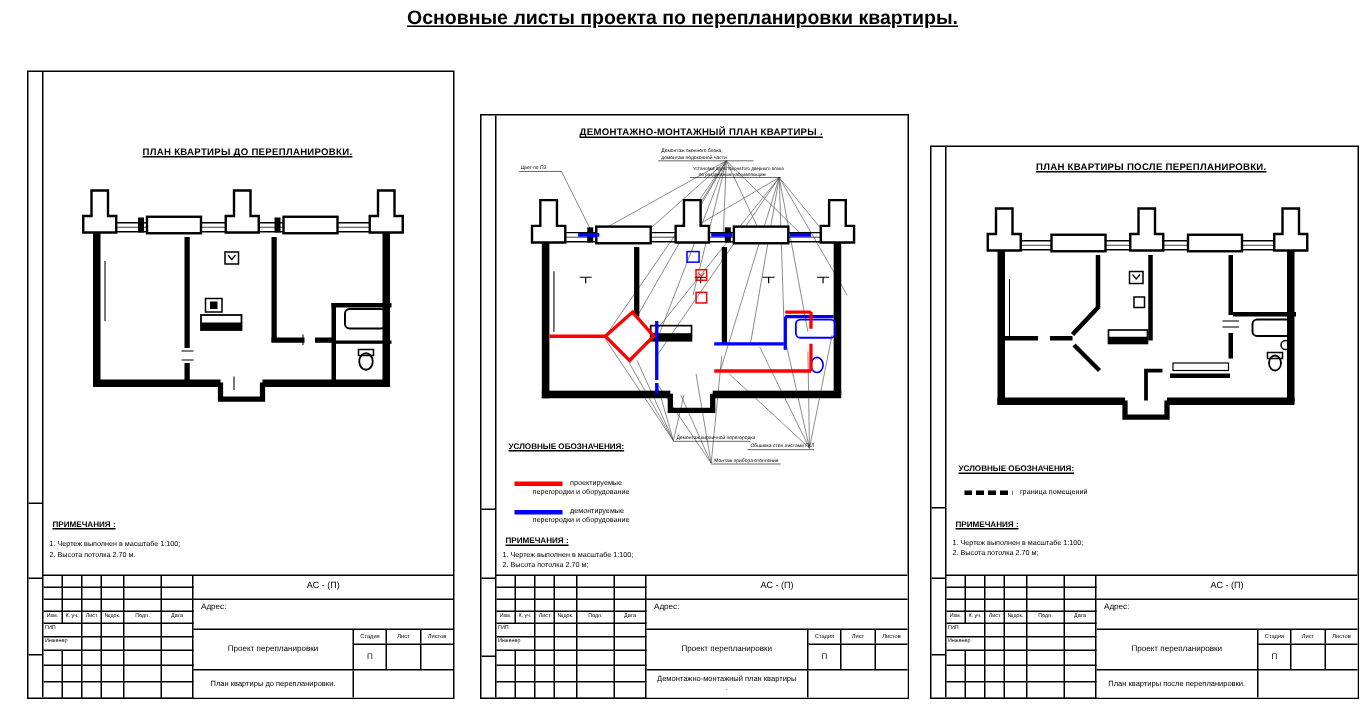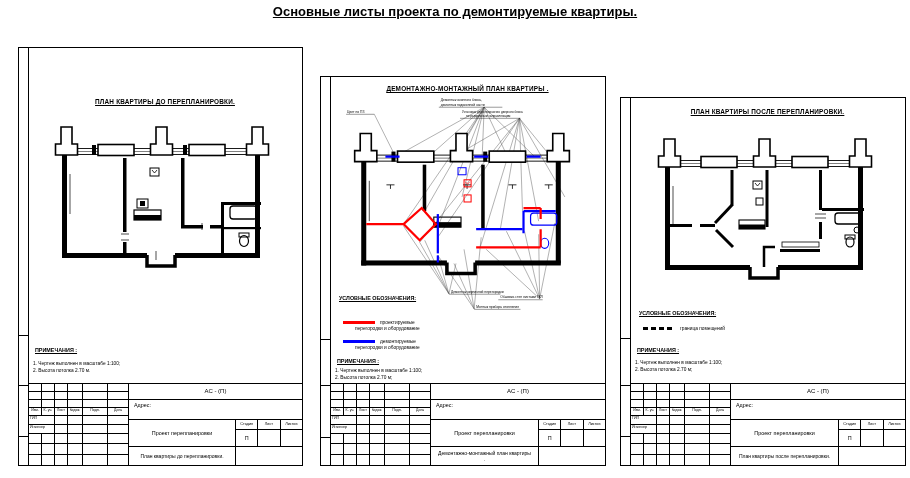--- a/index.html
+++ b/index.html
@@ -51,21 +51,21 @@
   .tb-slc-v span{flex:1;border-right:.6px solid #000;font-size:5.4px;text-align:center;line-height:16px;}
   .tb-doc-row{flex:1;display:flex;}
   .tb-doc{flex:1;border-right:.8px solid #000;display:flex;align-items:center;justify-content:center;font-size:5px;text-align:center;padding:0 6px;}
   .tb-sign{width:66px;}
   .abs{position:absolute;}
   svg{display:block;}
 </style>
 </head>
 <body>
 
-<div class="page-title">Основные листы проекта по демонтируемые квартиры.</div>
+<div class="page-title">Основные листы проекта по перепланировки квартиры.</div>
 
 <div class="sheet" id="sheet1">
   <div class="strip">
     <div class="dv" style="top:287px"></div>
       <div class="dv" style="top:337px"></div>
       <div class="dv" style="top:388px"></div>
   </div>
   <div class="dtitle" style="top:50px">ПЛАН КВАРТИРЫ ДО ПЕРЕПЛАНИРОВКИ.</div>
 
   <div class="planwrap" style="left:14px;top:66px">

